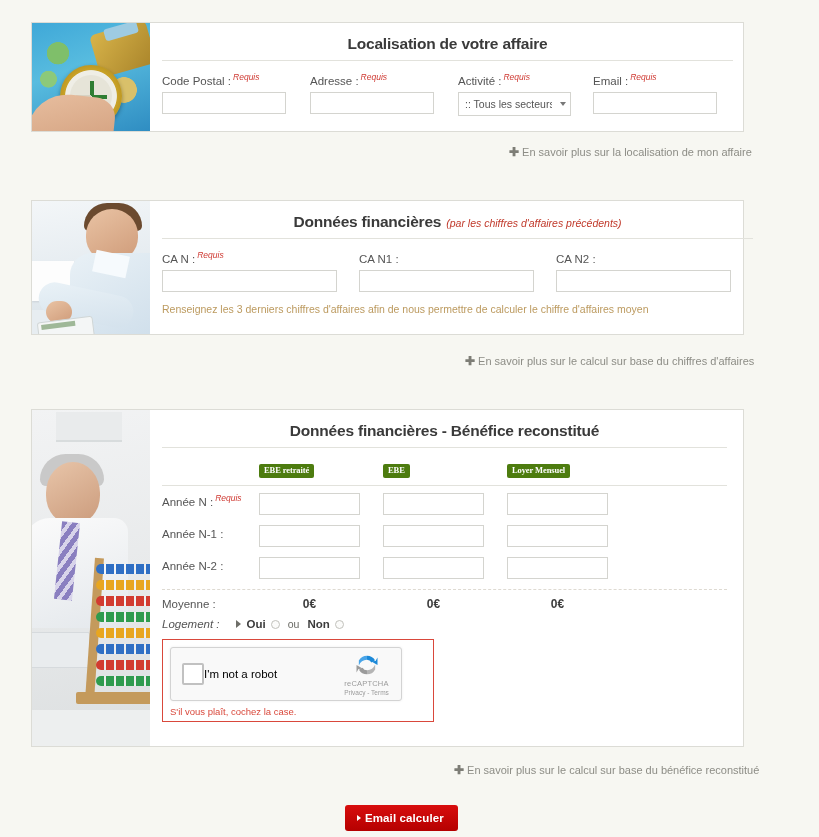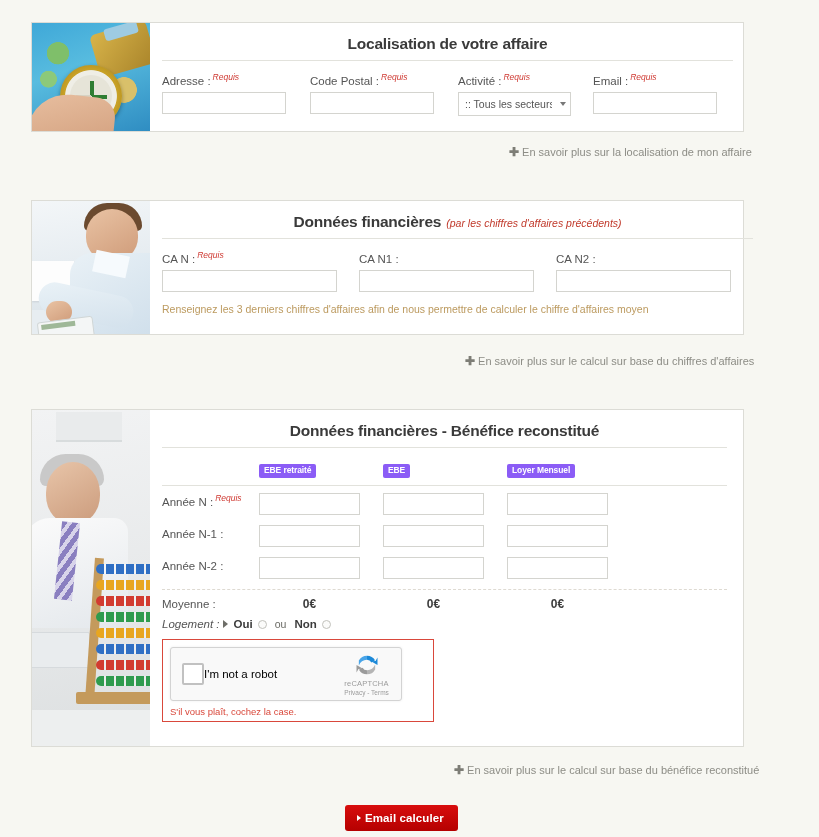--- a/index.html
+++ b/index.html
@@ -142,28 +142,29 @@
     font-size: 11.5px;
     color: #555;
     white-space: nowrap;
   }
   .bcell {
     flex: 0 0 124px;
     width: 124px;
   }
   .badge {
     display: inline-block;
-    background: #8b5cf6;
+    background: #4d7c0f;
     color: #fff;
     font-size: 8.5px;
     font-weight: bold;
     padding: 2.5px 5px 3px 5px;
     border-radius: 2px;
     letter-spacing: -0.1px;
     line-height: 1;
+    font-family: Liberation Serif, serif;
   }
   .hdr-sep {
     border-bottom: 1px solid #e2e2dc;
     margin: 4px 0 7px 0;
   }
   .brow input.bin {
     border: 1px solid #d4d4cf;
     height: 22px;
     width: 101px;
     font-size: 11px;
@@ -180,21 +181,21 @@
   .avg-val {
     flex: 0 0 124px; width: 124px;
     font-size: 12px; font-weight: bold; color: #3c3c3c;
     text-align: center;
     padding-right: 23px;
   }
 
   .logrow { display: flex; align-items: center; margin-top: 7px; }
   .log-label {
     font-size: 11.5px; color: #555; font-style: italic;
-    margin-right: 1px;
+    margin-right: 14px;
   }
   .caret {
     display: inline-block; width: 0; height: 0;
     border-top: 4px solid transparent;
     border-bottom: 4px solid transparent;
     border-left: 5px solid #6e6e68;
     margin: 0 6px 0 2px;
   }
   .radio-opt { display: flex; align-items: center; }
   .radio-opt .rl {
@@ -364,26 +365,26 @@
         </div>
       </div>
       <div class="hand1"></div>
     </div>
     <div class="panel-body">
       <div class="sec-title">Localisation de votre affaire</div>
 
       <div class="fields">
 
         <div class="field" style="width:148px;">
+          <span class="flabel"><span>Code Postal :</span><span class="req">Requis</span></span>
+          <input class="txt" type="text" value="" style="">
+        </div>
+
+        <div class="field" style="width:148px;">
           <span class="flabel"><span>Adresse :</span><span class="req">Requis</span></span>
-          <input class="txt" type="text" value="" style="">
-        </div>
-
-        <div class="field" style="width:148px;">
-          <span class="flabel"><span>Code Postal :</span><span class="req">Requis</span></span>
           <input class="txt" type="text" value="" style="">
         </div>
 
         <div class="field" style="width:135px;">
           <span class="flabel"><span>Activité :</span><span class="req">Requis</span></span>
           <span class="selwrap">
             <select class="sel">
               <option>:: Tous les secteurs d</option>
             </select>
             <span class="selarrow"></span>

